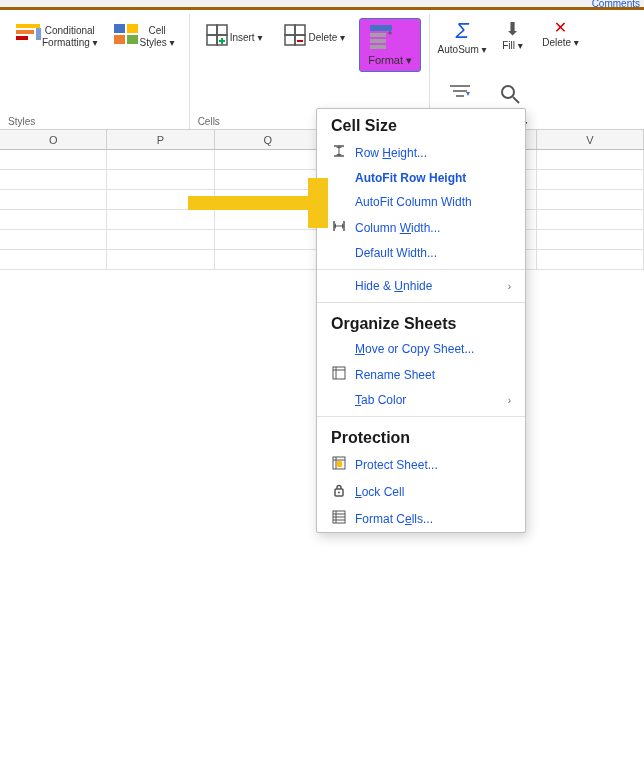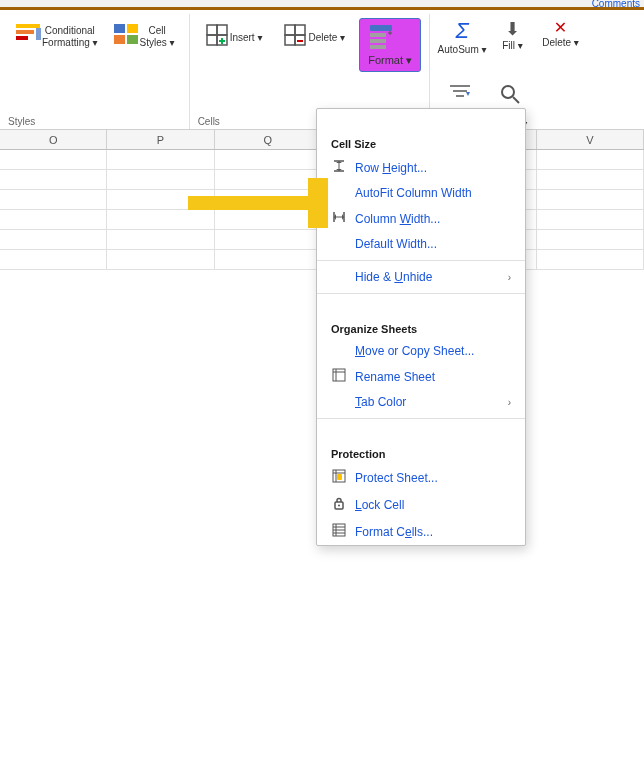--- a/index.html
+++ b/index.html
@@ -113,24 +113,23 @@
       width: 210px;
       background: #fff;
       border: 1px solid #c0c0c0;
       box-shadow: 2px 4px 12px rgba(0,0,0,0.18);
       z-index: 100;
       border-radius: 2px;
     }
 
     .menu-section-header {
       font-weight: bold;
-      font-size: 11px;
+      font-size: 16px;
       color: #1a1a1a;
       padding: 8px 14px 4px 14px;
-      margin-top: 21px;
     }
 
     .menu-item {
       display: flex;
       align-items: center;
       gap: 8px;
       padding: 5px 14px 5px 14px;
       cursor: pointer;
       font-size: 12px;
       color: #1a56db;
@@ -472,20 +471,24 @@
         <line x1="2" y1="2" x2="12" y2="2" stroke="#555" stroke-width="1.5"></line>
         <line x1="2" y1="12" x2="12" y2="12" stroke="#555" stroke-width="1.5"></line>
         <line x1="7" y1="3" x2="7" y2="11" stroke="#555" stroke-width="1"></line>
         <polygon points="4,4 10,4 7,2" fill="#555"></polygon>
         <polygon points="4,10 10,10 7,12" fill="#555"></polygon>
       </svg>
     </span>
     <span>Row <span style="text-decoration:underline">H</span>eight...</span>
   </div>
 
+  <div class="menu-item menu-item-highlighted">
+    <span class="menu-item-icon"> </span>
+    <span style="font-weight:bold;">AutoFit Row Height</span>
+  </div>
 
   <div class="menu-item">
     <span class="menu-item-icon"> </span>
     <span>AutoFit Column Width</span>
   </div>
 
   <div class="menu-item">
     <span class="menu-item-icon">
       <svg width="14" height="14" viewBox="0 0 14 14">
         <line x1="2" y1="2" x2="2" y2="12" stroke="#555" stroke-width="1.5"></line>

